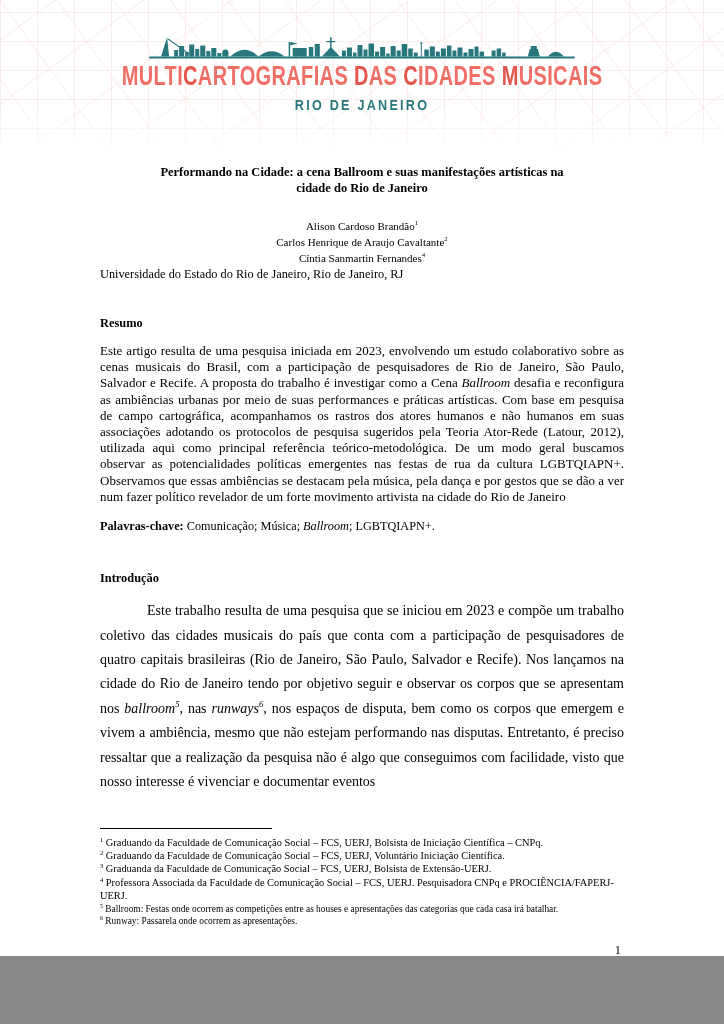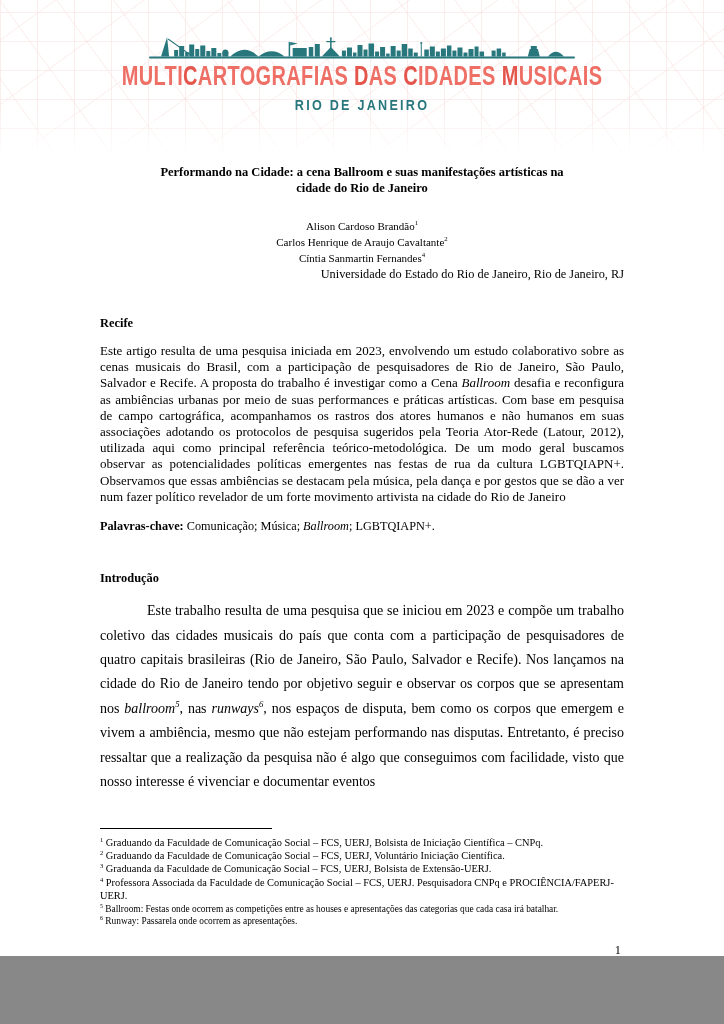--- a/index.html
+++ b/index.html
@@ -28,21 +28,21 @@
     margin-top:1px;letter-spacing:.5px;
   }
   .wordmark .b{color:var(--coral-bold,#e4564c);}
   .logo-sub{
     font-family:"Liberation Sans", sans-serif;font-weight:700;font-size:14px;line-height:1;
     color:var(--teal,#27777d);letter-spacing:2.5px;margin-top:8px;transform:scaleX(.9);
   }
   main{position:absolute;left:100px;width:524px;top:164px;}
   .title{font-size:12.5px;font-weight:bold;text-align:center;line-height:16px;margin:0;}
   .authors{margin-top:22px;text-align:center;font-size:11px;line-height:16px;}
-  .affiliation{text-align:right;font-size:12.3px;line-height:16px;}
+  .affiliation{text-align:left;font-size:12.3px;line-height:16px;}
   .heading{font-size:12.4px;font-weight:bold;line-height:15px;margin:0;}
   .h-resumo{margin-top:34px;}
   .abstract{font-size:13px;line-height:16.2px;text-align:justify;margin:12px 0 0 0;}
   .keywords{font-size:12.25px;line-height:16.2px;margin:13px 0 0 0;}
   .h-intro{margin-top:37px;}
   .intro{font-size:14px;line-height:24.4px;text-align:justify;text-indent:47px;margin:13px 0 0 0;font-family:Liberation Serif, serif;}
   sup{font-size:.62em;line-height:0;vertical-align:super;}
   .b{font-weight:bold;}
   .i{font-style:italic;}
   .footnotes{position:absolute;left:100px;right:100px;top:828px;}
@@ -126,21 +126,21 @@
     <h1 class="title"><span>Performando na Cidade: a cena Ballroom e suas manifestações artísticas na</span><br><span>cidade do Rio de Janeiro</span></h1>
 
     <div class="authors">
         <div class="author-line"><span>Alison Cardoso Brandão</span><sup>1</sup></div>
         <div class="author-line"><span>Carlos Henrique de Araujo Cavaltante</span><sup>2</sup></div>
         <div class="author-line"><span>Cíntia Sanmartin Fernandes</span><sup>4</sup></div>
       </div>
 
     <div class="affiliation">Universidade do Estado do Rio de Janeiro, Rio de Janeiro, RJ</div>
 
-    <h2 class="heading h-resumo">Recife</h2>
+    <h2 class="heading h-resumo">Resumo</h2>
     <p class="abstract"><span>Este artigo resulta de uma pesquisa iniciada em 2023, envolvendo um estudo colaborativo sobre as cenas musicais do Brasil, com a participação de pesquisadores de Rio de Janeiro,  São Paulo, Salvador e Recife. A proposta do trabalho é investigar como a Cena </span><span class="i">Ballroom</span><span> desafia e reconfigura as ambiências urbanas por meio de suas performances e práticas artísticas. Com base em pesquisa de campo cartográfica, acompanhamos os rastros dos atores humanos e não humanos em suas associações adotando os protocolos de pesquisa sugeridos pela Teoria Ator-Rede (Latour, 2012), utilizada aqui como principal referência teórico-metodológica. De um modo geral buscamos observar as potencialidades políticas emergentes nas festas de rua da cultura LGBTQIAPN+. Observamos que essas ambiências se destacam pela música, pela dança e por gestos que se dão a ver num fazer  político revelador de um forte movimento artivista na cidade do Rio de Janeiro</span></p>
 
     <p class="keywords"><span class="b">Palavras-chave:</span><span> Comunicação; Música; </span><span class="i">Ballroom</span><span>; LGBTQIAPN+.</span></p>
 
     <h2 class="heading h-intro">Introdução</h2>
     <p class="intro"><span>Este trabalho resulta de uma pesquisa que se iniciou em 2023 e compõe um trabalho coletivo das cidades musicais do país que conta com a participação de pesquisadores de quatro capitais brasileiras (Rio de Janeiro, São Paulo, Salvador e Recife). Nos lançamos na cidade do Rio de Janeiro tendo por objetivo seguir e observar os corpos que se apresentam nos </span><span class="i">ballroom</span><sup class="i">5</sup><span>, nas </span><span class="i">runways</span><sup class="i">6</sup><span>, nos espaços de disputa, bem como os corpos que emergem e vivem a ambiência, mesmo que não estejam performando nas disputas. Entretanto, é preciso ressaltar que a realização da pesquisa não é algo que conseguimos com facilidade, visto que nosso interesse é vivenciar e documentar eventos</span></p>
   </main>
 
   <div class="footnotes">
     <div class="fn-rule"></div>

